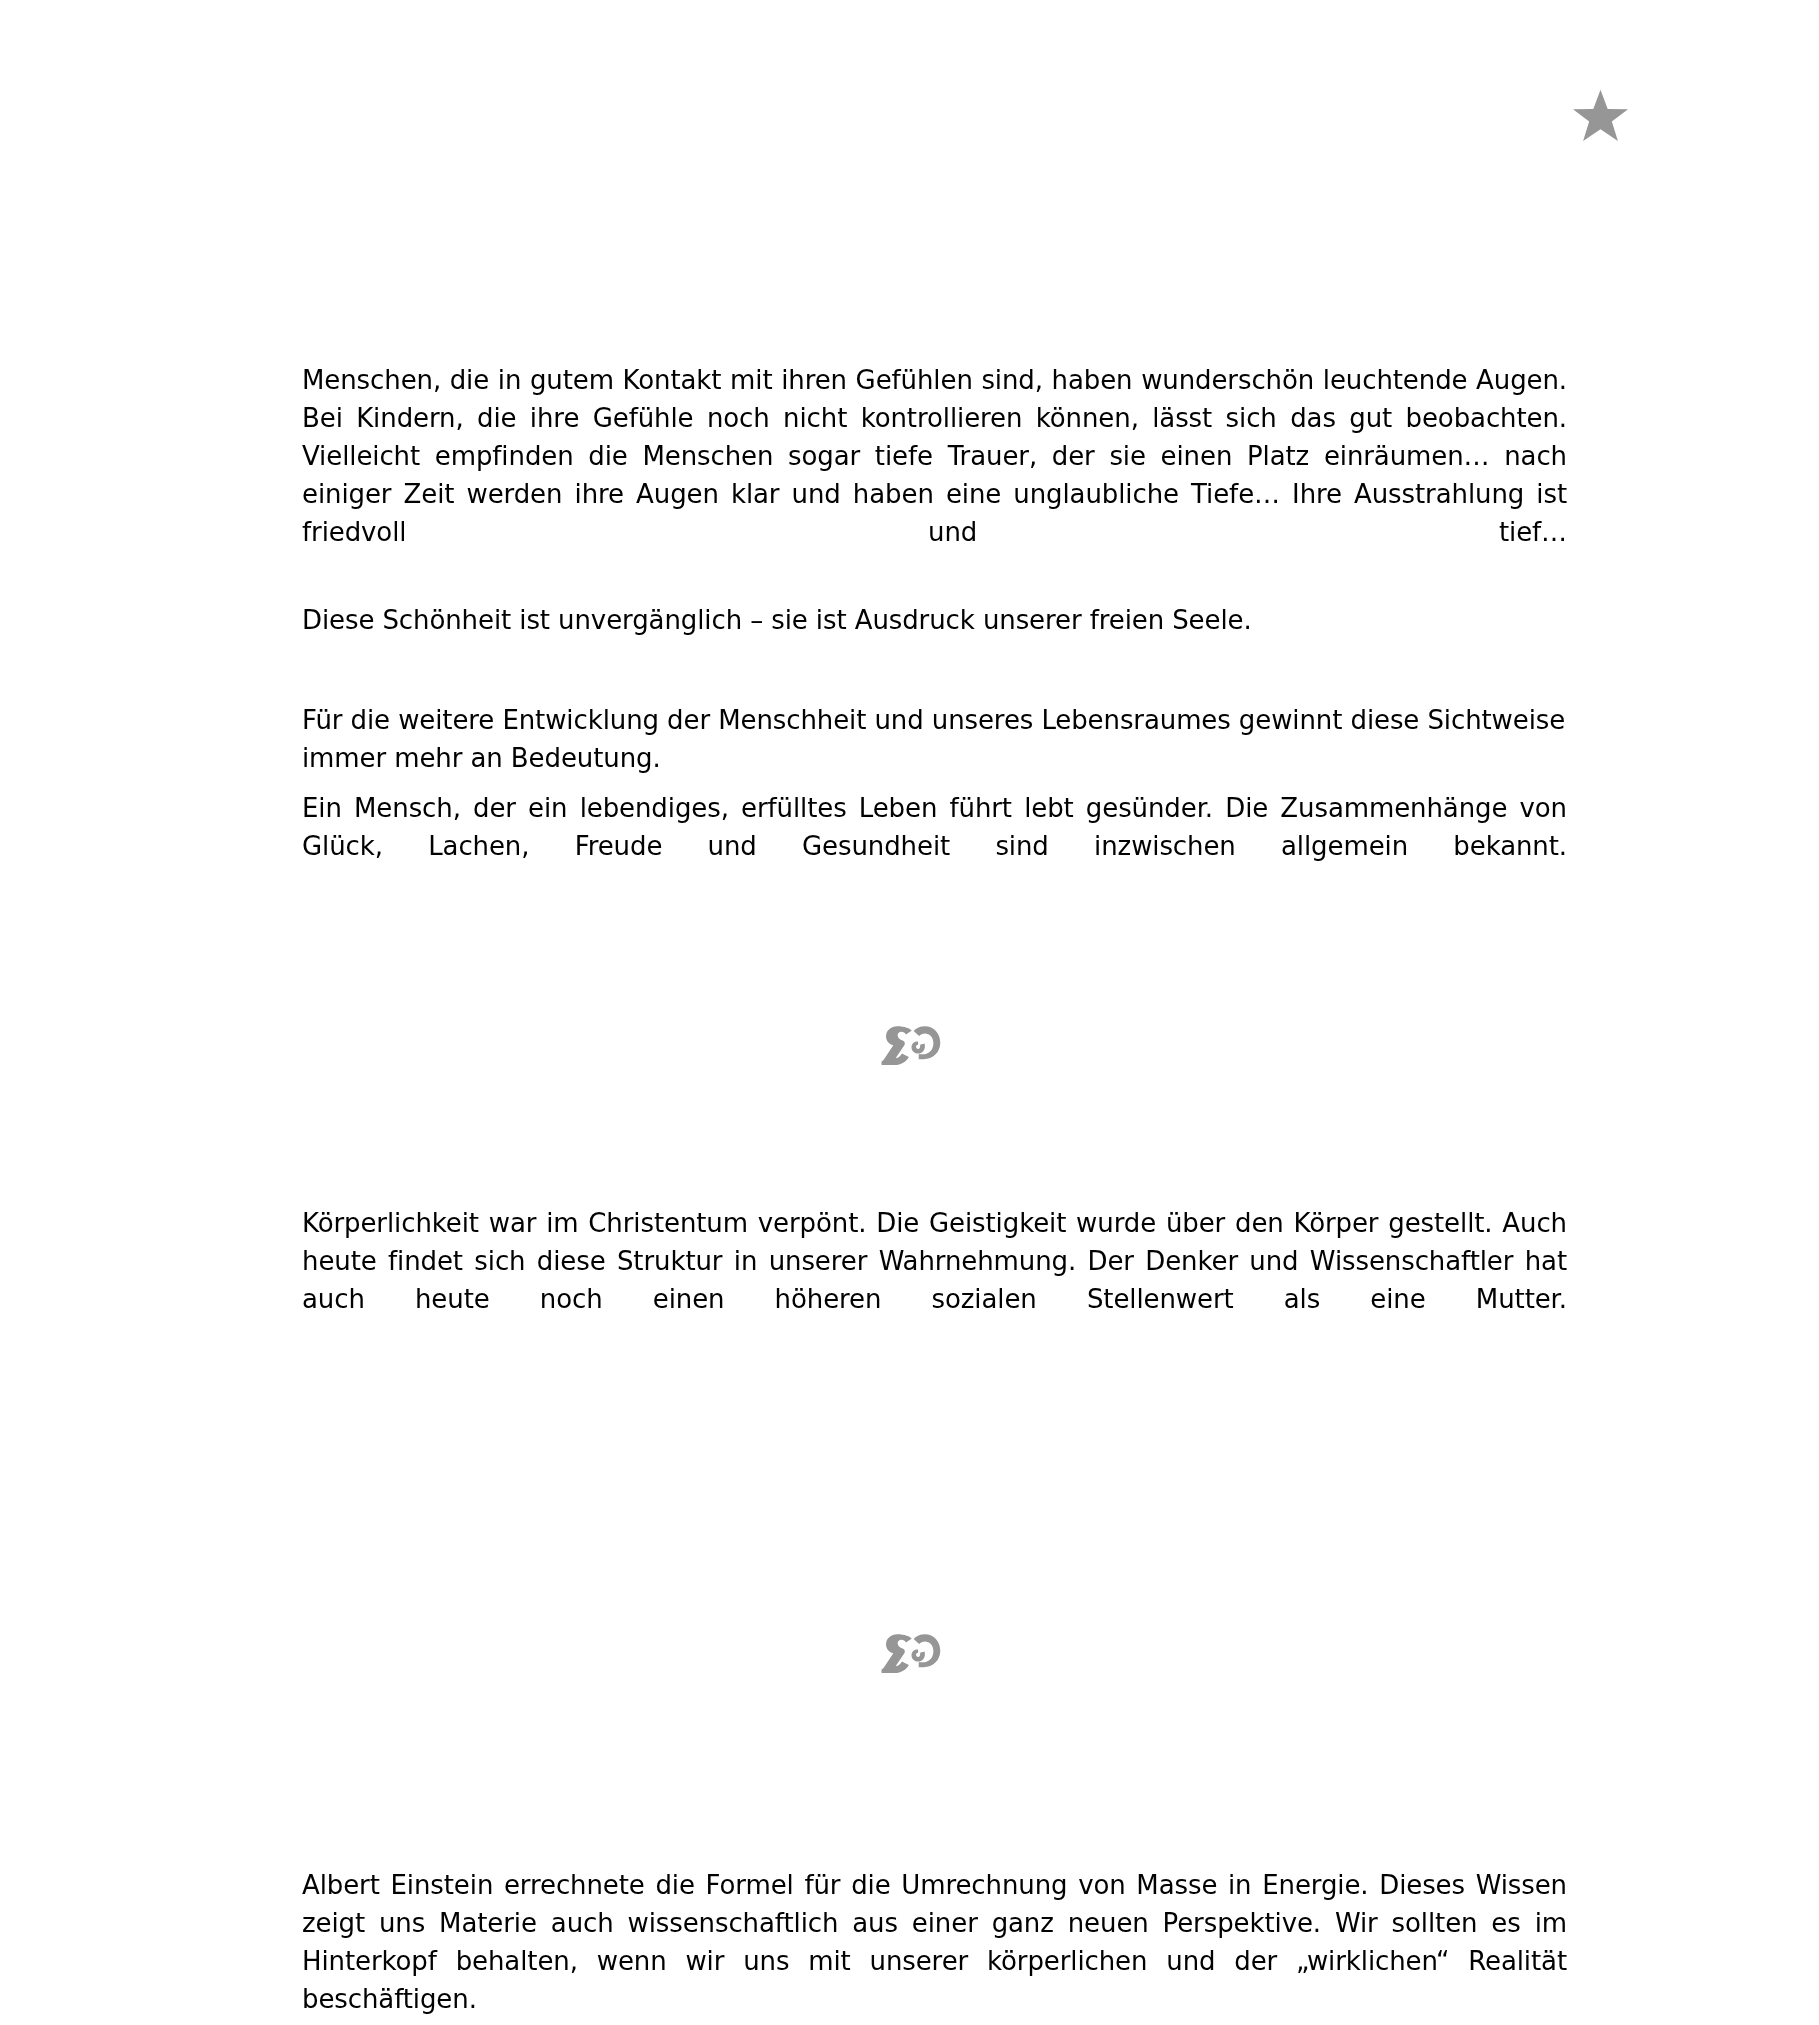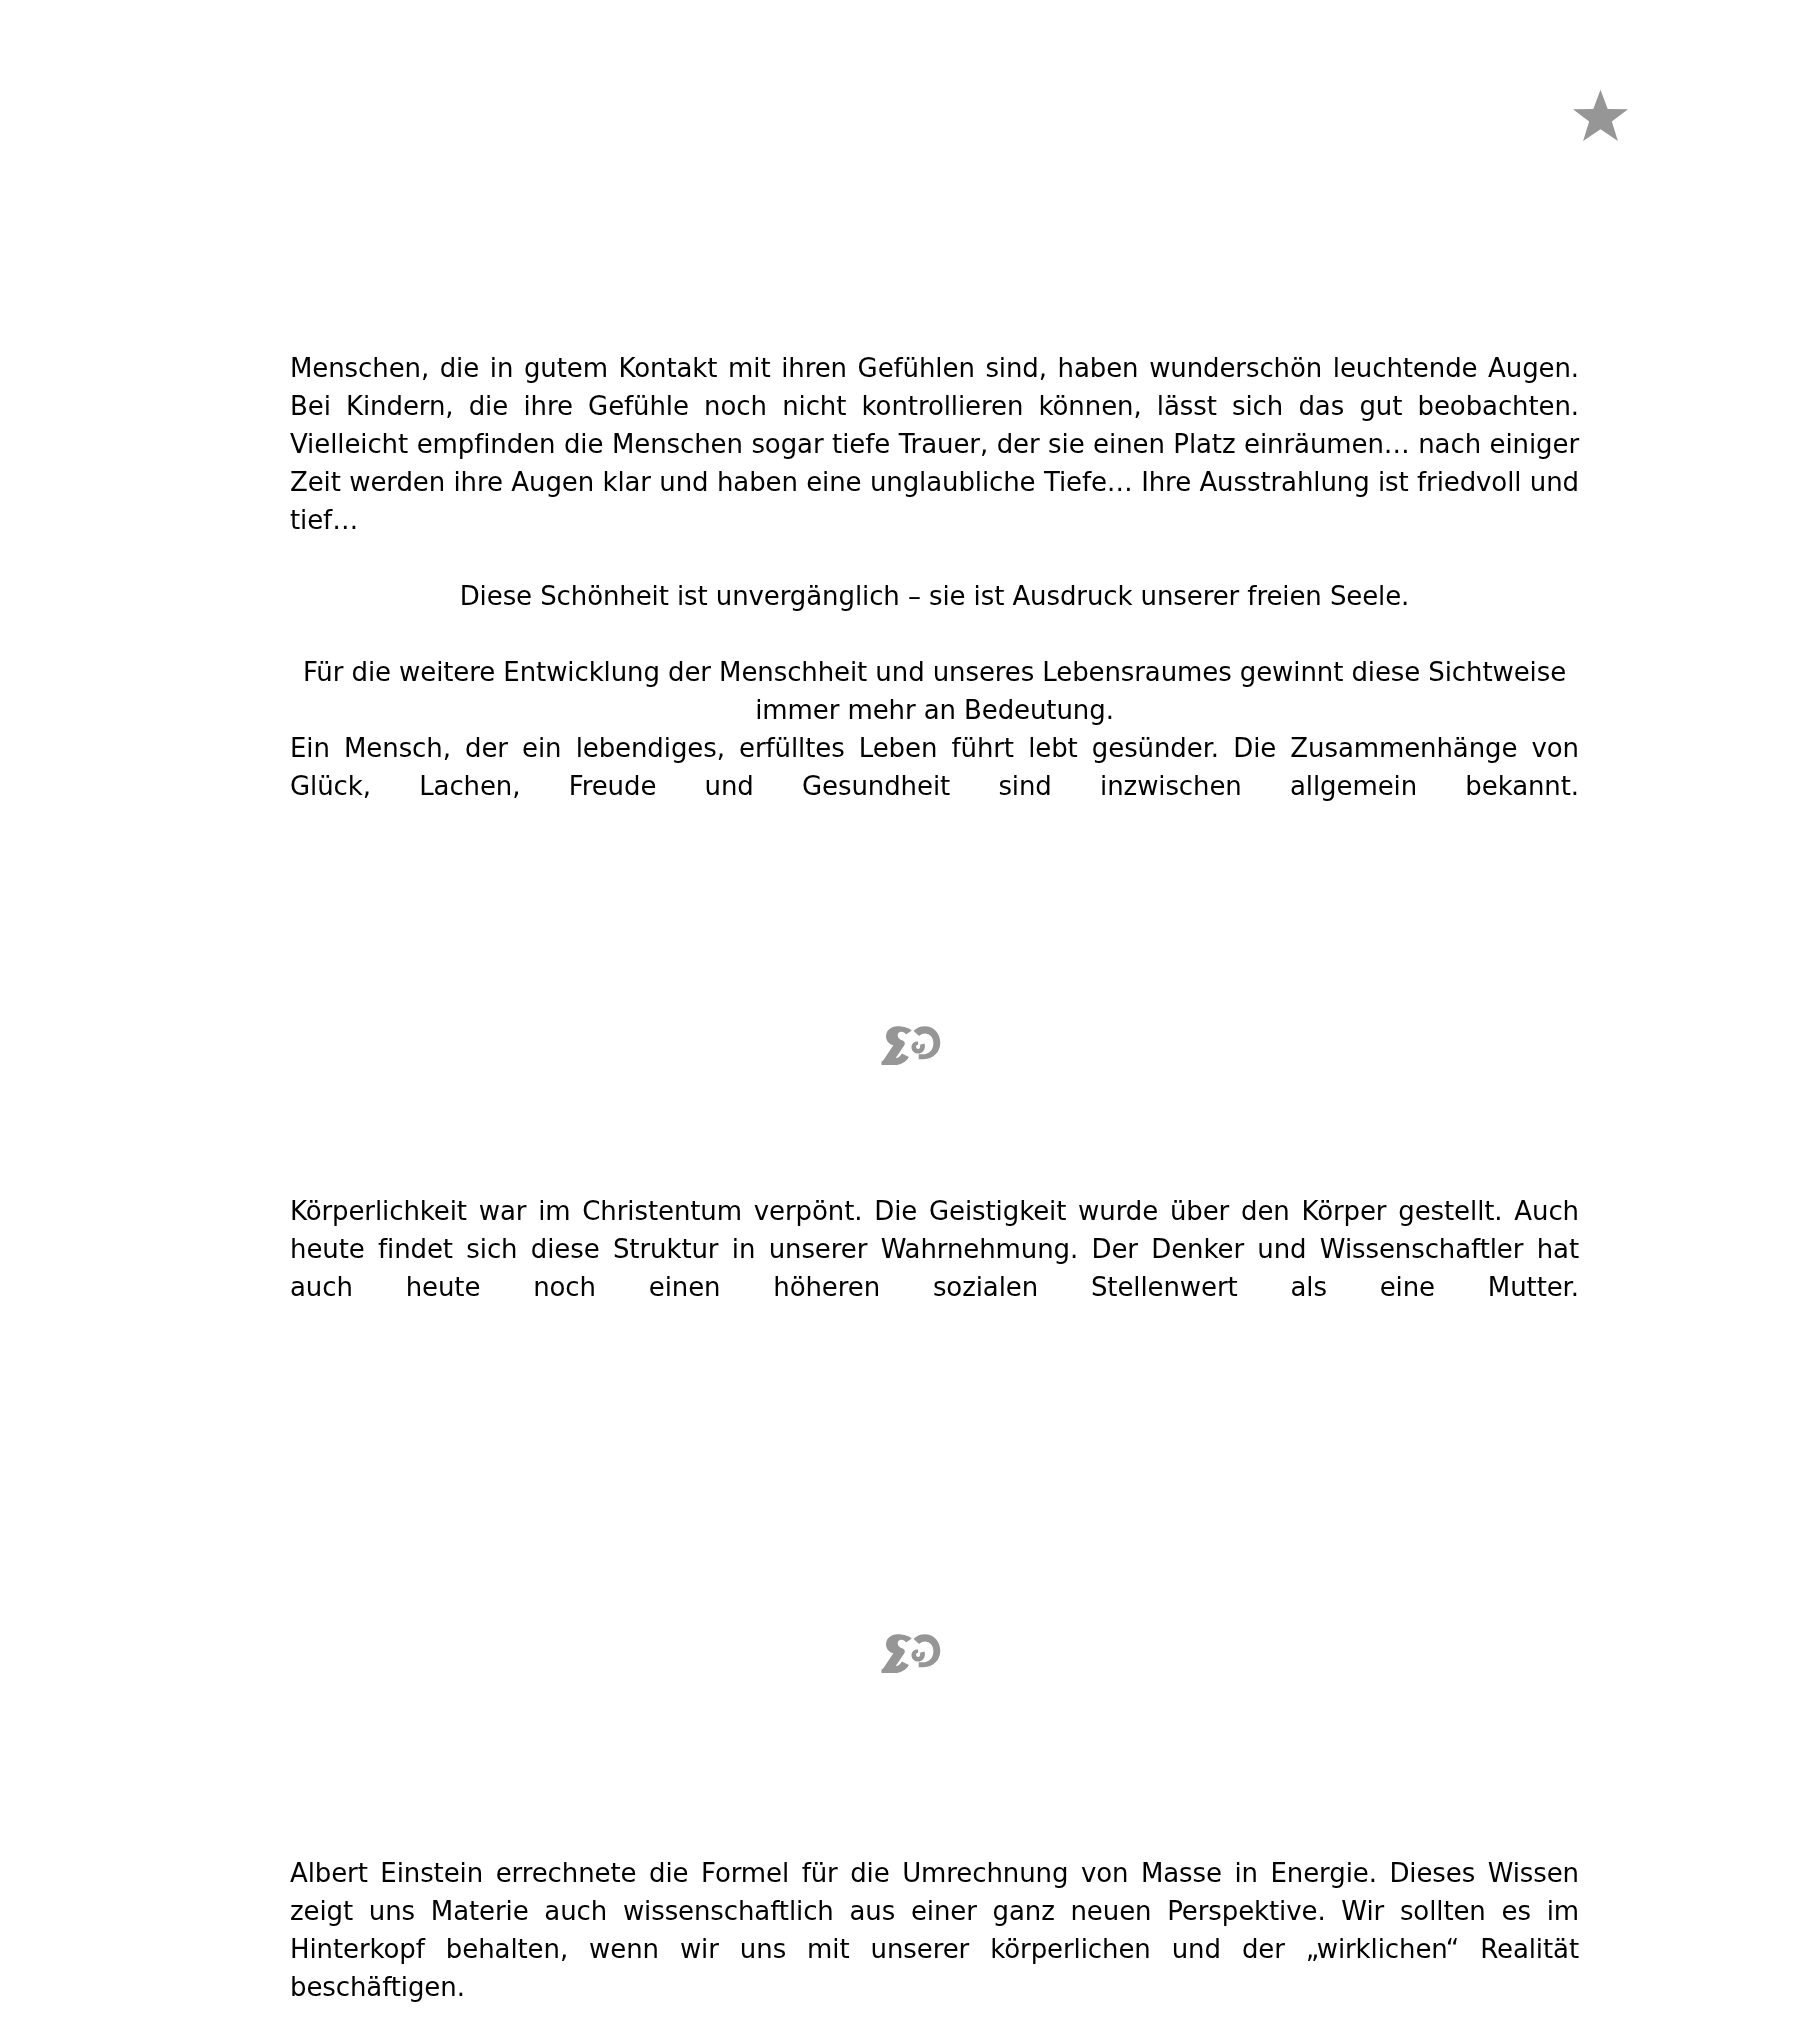--- a/index.html
+++ b/index.html
@@ -31,41 +31,41 @@
 
   
   .text-column {
     position: absolute;
     left: 290px;
     top: 349px;
     width: 1289px;
   }
 
   .para {
-    margin: 0;
+    margin: 12px;
     padding: 0;
     font-family: "DejaVu Sans", sans-serif;
     font-size: 26px;
     line-height: 38px;
     color: #010101;
     text-align: justify;
     text-justify: inter-word;
     -webkit-hyphens: none;
     hyphens: none;
     letter-spacing: -0.1px;
     word-spacing: 0px;
   }
   
   .para::after {
     content: "";
     display: inline-block;
     width: 100%;
   }
   .para.no-justify {
-    text-align: center;
+    text-align: left;
   }
   .para.no-justify::after { content: none; display: none; }
 
   .gap-sm { height: 38px; }
 
   
   .ornament-row {
     position: absolute;
     left: 0;
     width: 1819px;

